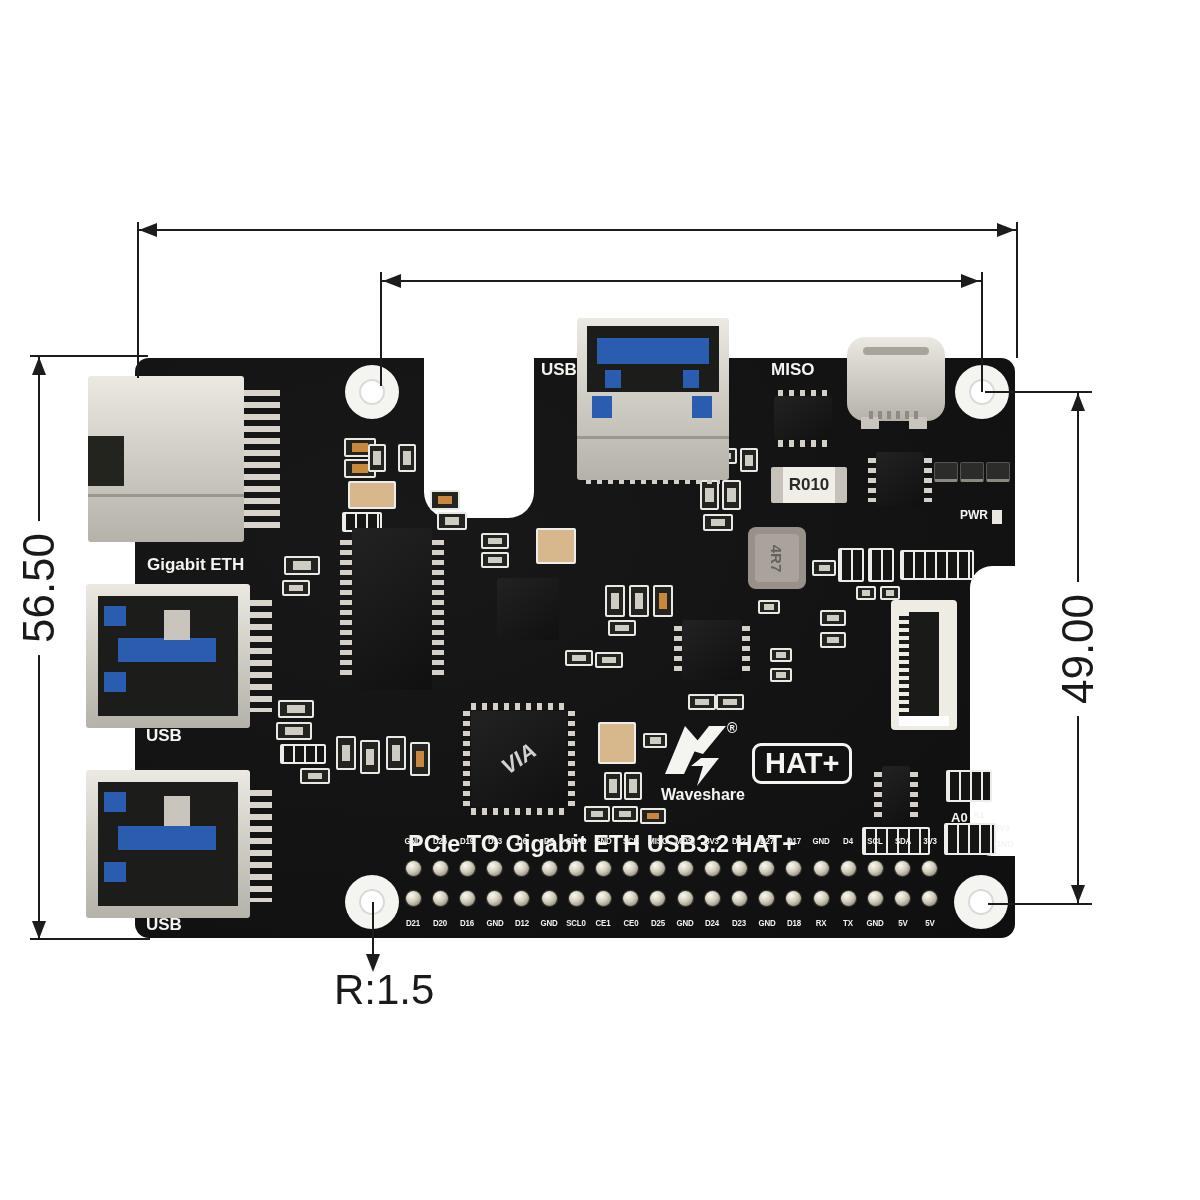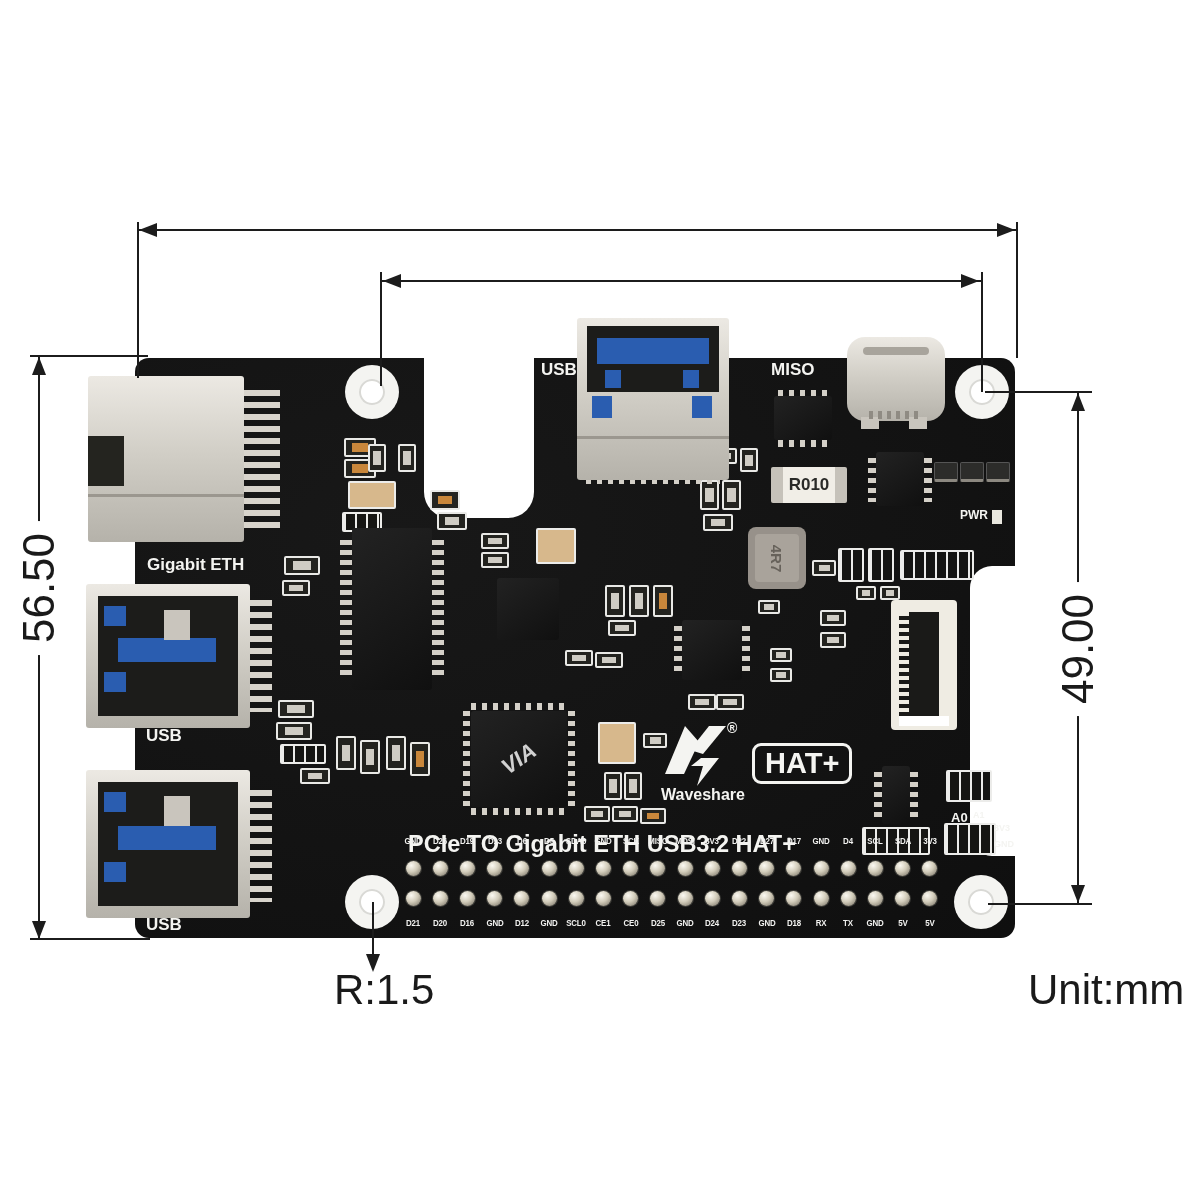--- a/index.html
+++ b/index.html
@@ -482,16 +482,15 @@
 
     <div class="dl" style="left:1077px;top:393px;width:2px;height:510px;"></div>
     <div class="arr arr-u" style="left:1071px;top:393px;"></div>
     <div class="arr arr-d" style="left:1071px;top:885px;"></div>
     <div class="dtext-v" style="left:1078px;top:649px;">49.00</div>
 
     <div class="dl" style="left:372px;top:902px;width:2px;height:58px;"></div>
     <div class="arr arr-d" style="left:366px;top:954px;"></div>
     <div class="dnote" style="left:334px;top:966px;">R:1.5</div>
 
-    <div class="dnote" style="left:1028px;top:966px;">Unit:mm</div>
   </div>
 
 </div>
 
 </body></html>

